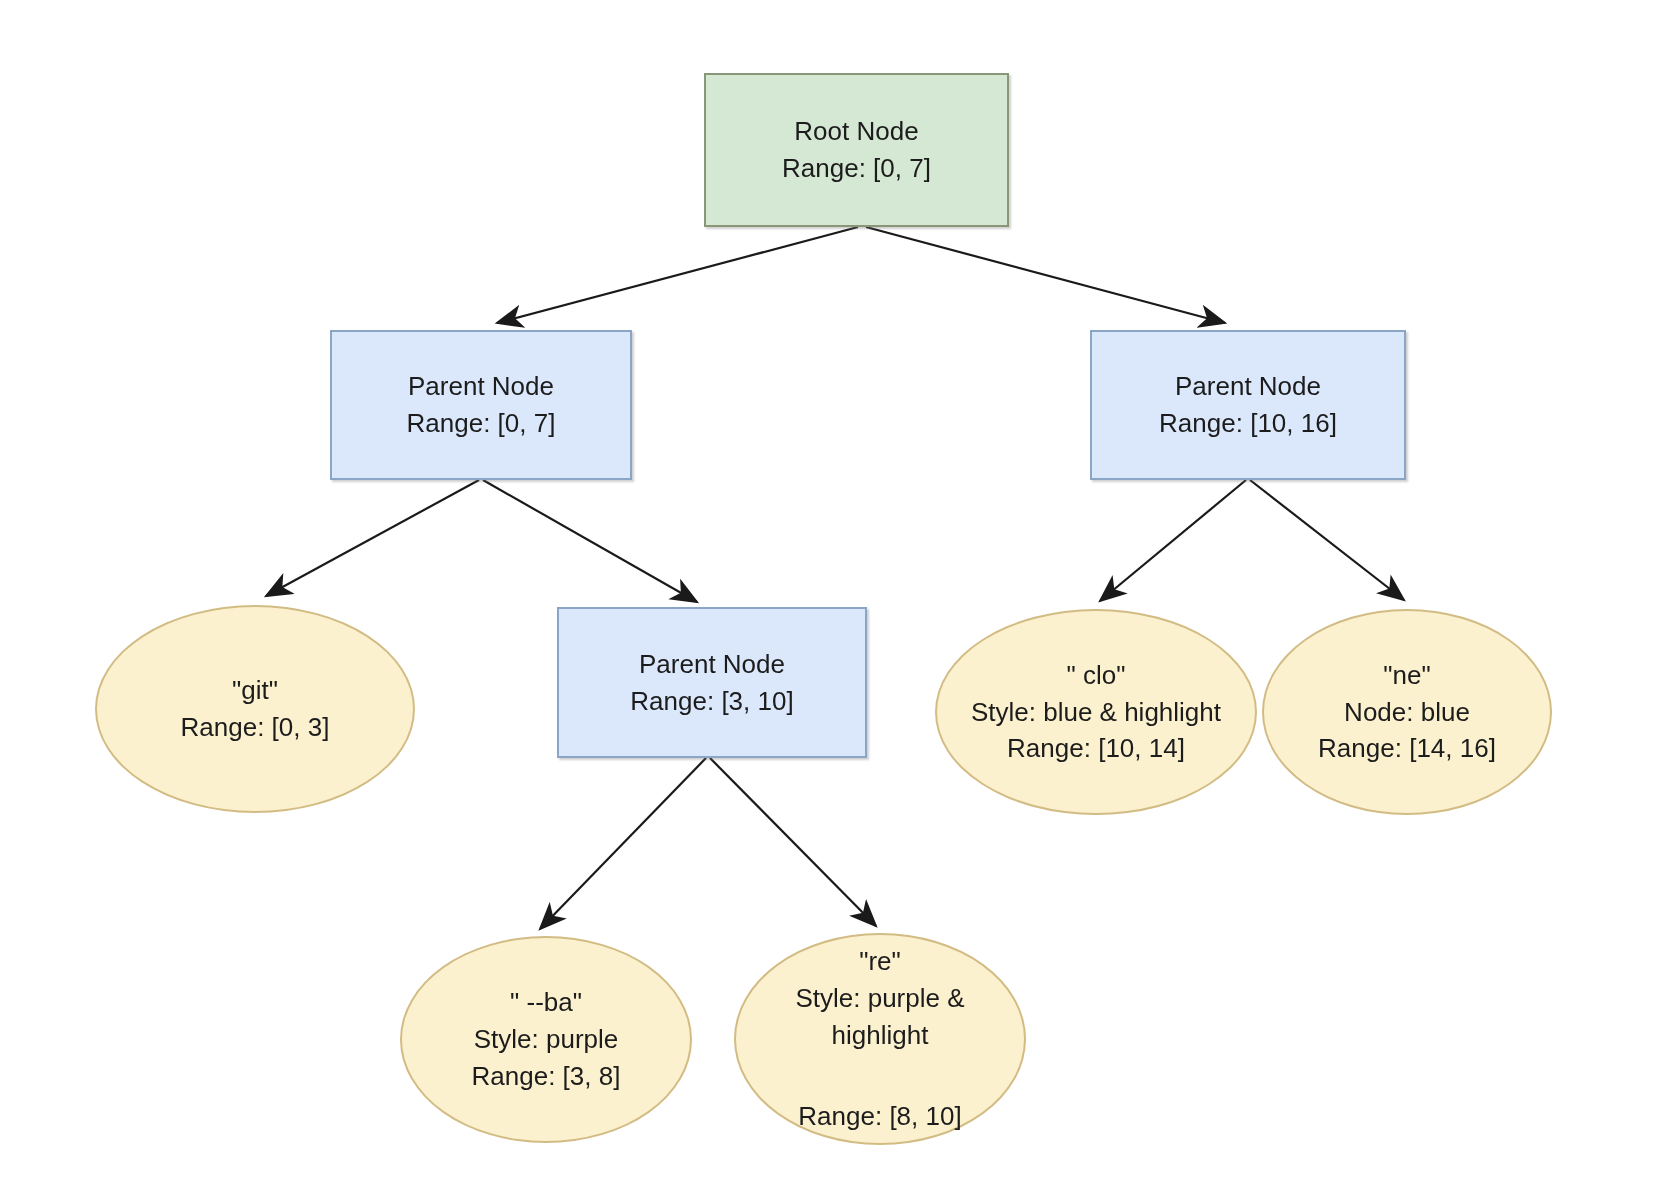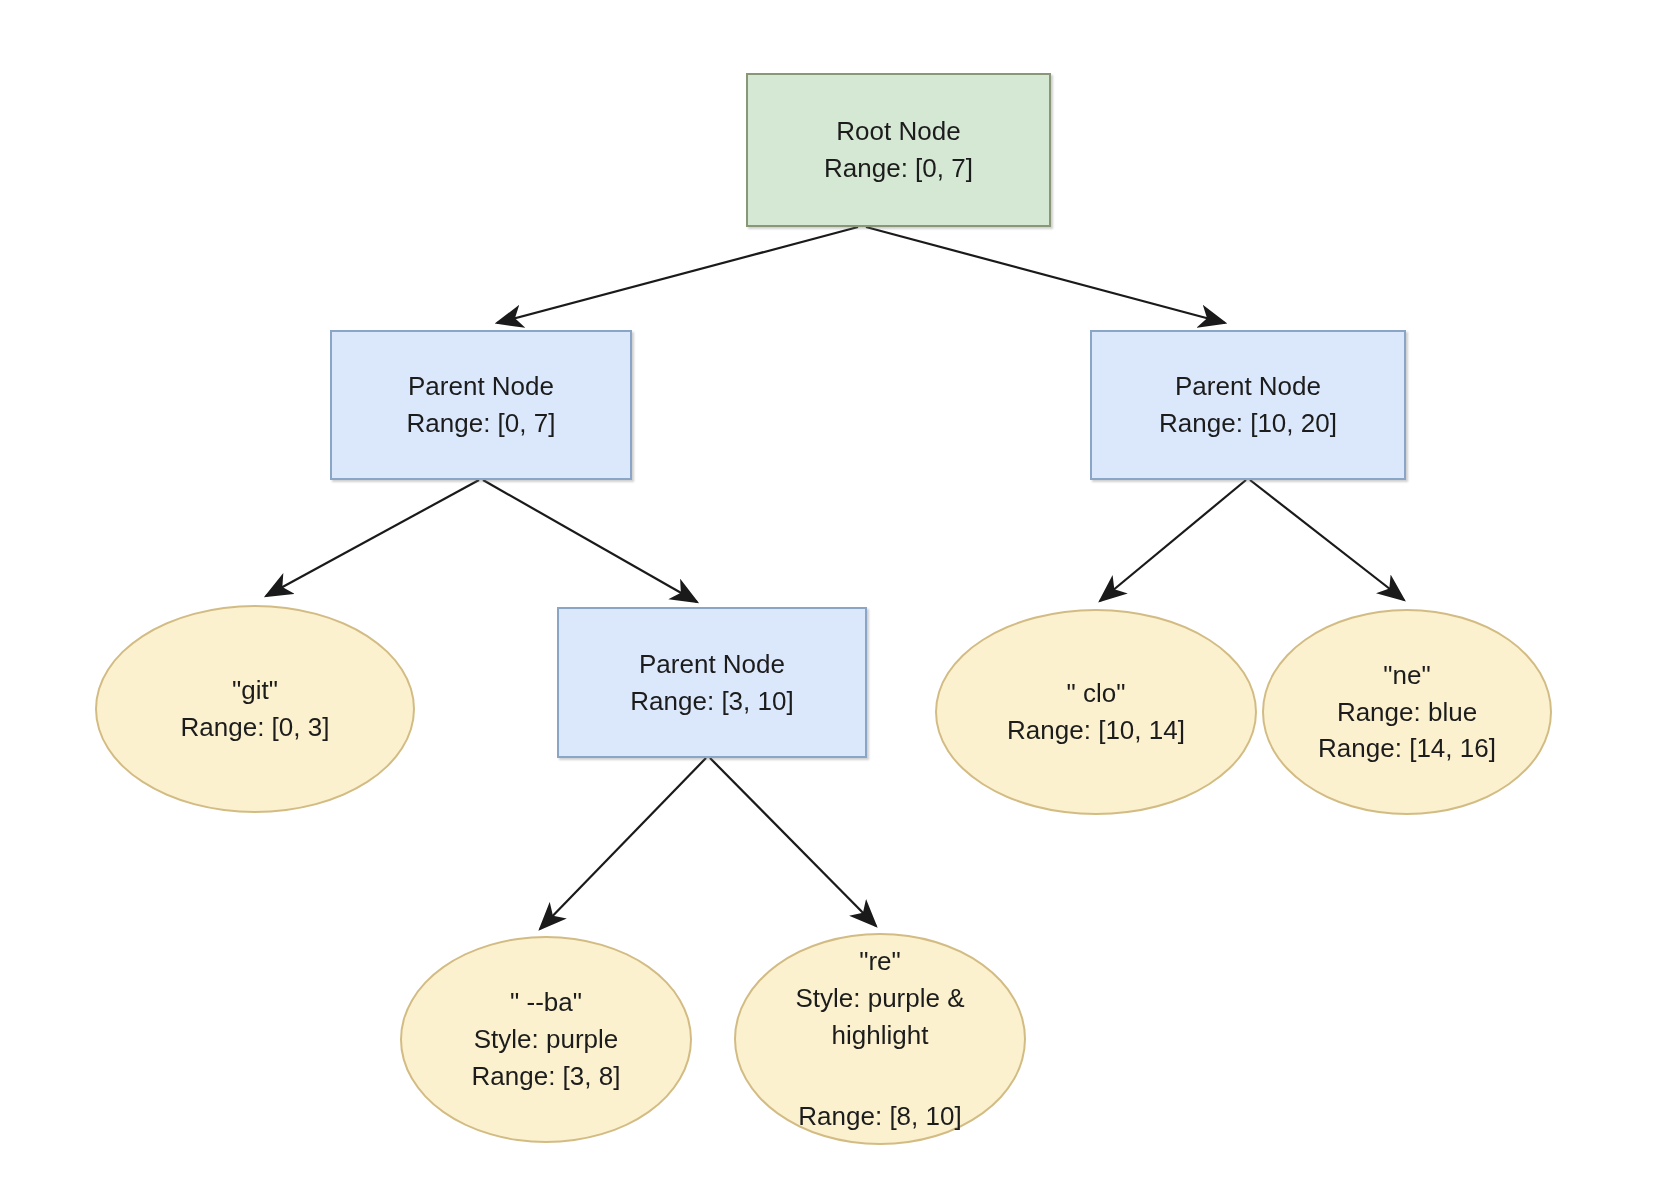--- a/index.html
+++ b/index.html
@@ -73,53 +73,54 @@
     <line x1="858" y1="227" x2="497" y2="323" marker-end="url(#arrow)"></line>
     <line x1="866" y1="227" x2="1225" y2="323" marker-end="url(#arrow)"></line>
     <line x1="479" y1="480" x2="266" y2="596" marker-end="url(#arrow)"></line>
     <line x1="483" y1="480" x2="697" y2="602" marker-end="url(#arrow)"></line>
     <line x1="1246" y1="480" x2="1100" y2="601" marker-end="url(#arrow)"></line>
     <line x1="1250" y1="480" x2="1404" y2="600" marker-end="url(#arrow)"></line>
     <line x1="706" y1="758" x2="540" y2="929" marker-end="url(#arrow)"></line>
     <line x1="710" y1="758" x2="876" y2="926" marker-end="url(#arrow)"></line>
   </svg>
 
-  <div class="node rect root" style="left:746px; top:73px; width:305px; height:154px;">
+  <div class="node rect root" style="left:704px; top:73px; width:305px; height:154px;">
     <div class="line">Root Node</div>
     <div class="line">Range: [0, 7]</div>
   </div>
 
   <div class="node rect parent" style="left:330px; top:330px; width:302px; height:150px;">
     <div class="line">Parent Node</div>
     <div class="line">Range: [0, 7]</div>
   </div>
 
   <div class="node rect parent" style="left:1090px; top:330px; width:316px; height:150px;">
     <div class="line">Parent Node</div>
-    <div class="line">Range: [10, 20]</div>
+    <div class="line">Range: [10, 16]</div>
   </div>
 
   <div class="node ellipse" style="left:95px; top:605px; width:320px; height:208px;">
     <div class="line">"git"</div>
     <div class="line">Range: [0, 3]</div>
   </div>
 
   <div class="node rect parent" style="left:557px; top:607px; width:310px; height:151px;">
     <div class="line">Parent Node</div>
     <div class="line">Range: [3, 10]</div>
   </div>
 
   <div class="node ellipse" style="left:935px; top:609px; width:322px; height:206px; padding:0 6px;">
     <div class="line" style="max-width:310px;">" clo"</div>
+    <div class="line" style="max-width:310px;">Style: blue &amp; highlight</div>
     <div class="line" style="max-width:310px;">Range: [10, 14]</div>
   </div>
 
   <div class="node ellipse" style="left:1262px; top:609px; width:290px; height:206px;">
     <div class="line">"ne"</div>
-    <div class="line">Range: blue</div>
+    <div class="line">Node: blue</div>
     <div class="line">Range: [14, 16]</div>
   </div>
 
   <div class="node ellipse" style="left:400px; top:936px; width:292px; height:207px;">
     <div class="line">" --ba"</div>
     <div class="line">Style: purple</div>
     <div class="line">Range: [3, 8]</div>
   </div>
 
   <div class="node ellipse" style="left:734px; top:933px; width:292px; height:212px;">

